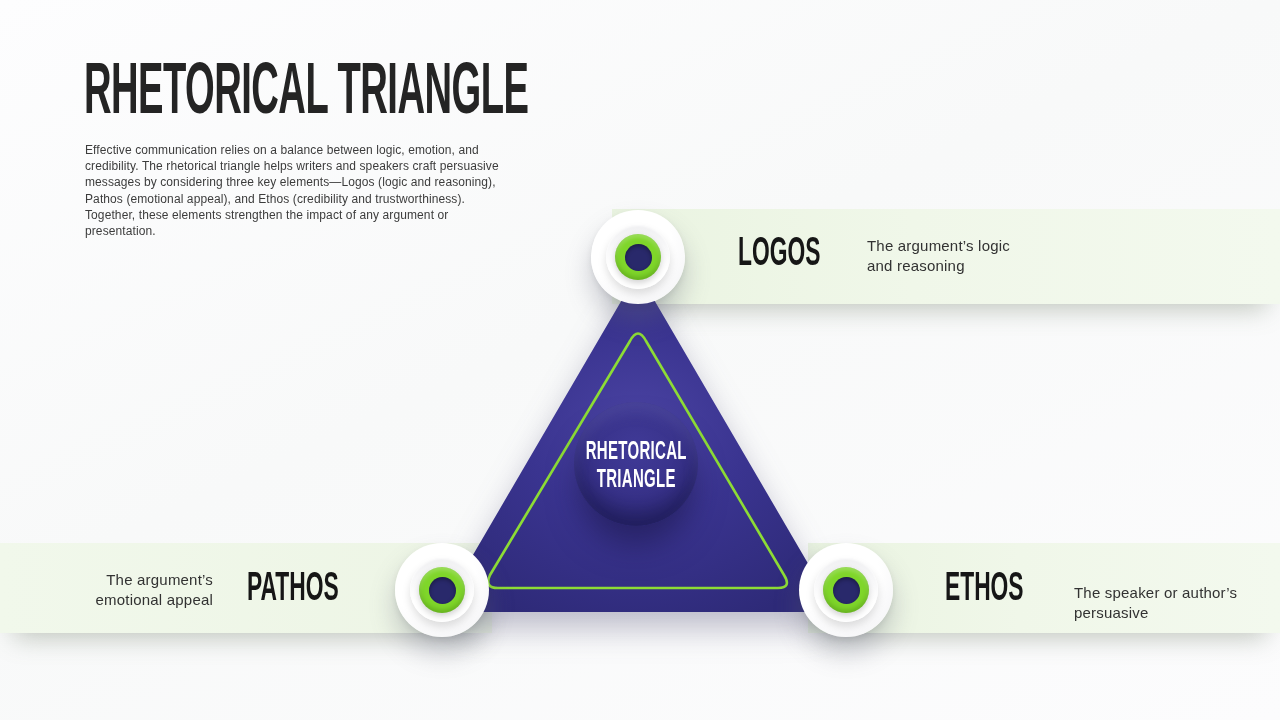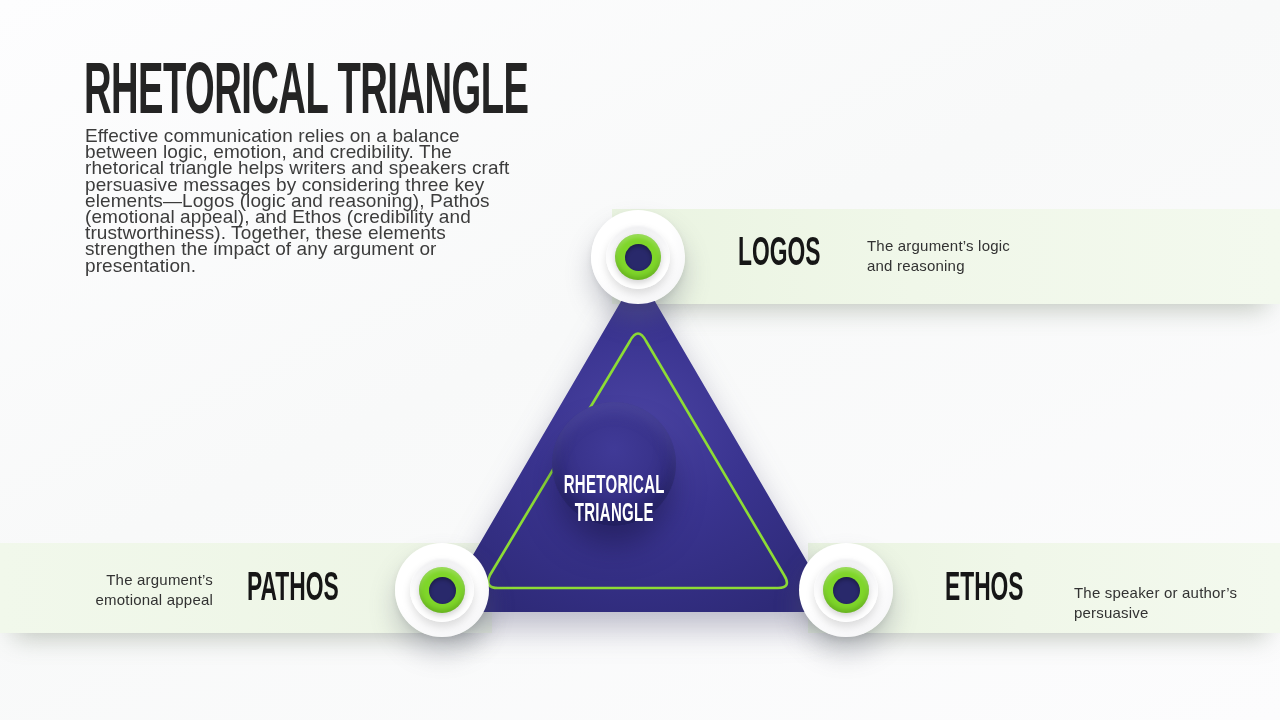--- a/index.html
+++ b/index.html
@@ -13,22 +13,22 @@
     text-decoration:underline;
   }
   
   .title {
     position:absolute; left:84px; top:52px;
     font-size:72px; font-weight:800; letter-spacing:-1px;
     line-height:72px; color:#242424; white-space:nowrap;
     transform:scaleX(0.53); transform-origin:left top;
   }
   .intro {
-    position:absolute; left:85px; top:128px; width:430px;
-    font-size:19px; line-height:16.2px; letter-spacing:0.1px;
+    position:absolute; left:85px; top:142px; width:430px;
+    font-size:12px; line-height:16.2px; letter-spacing:0.1px;
     color:#3c3c3c;
   }
   
   .band {
     position:absolute; height:95px;
     background:linear-gradient(90deg,#eaf4e1 0%,#f0f7e9 45%,#f3f9ee 100%);
     box-shadow:0 18px 26px -14px rgba(115,128,108,0.45);
     z-index:1;
   }
   .band.logos  { left:612px; top:209px; width:668px; }
@@ -51,27 +51,27 @@
   .dsc-pathos { left:55px;  top:570px; width:158px; text-align:right; }
   .lbl-ethos  { left:945px; top:566px; }
   .dsc-ethos  { left:1074px; top:570px;margin-top:13px; }
   
   .tri-svg {
     position:absolute; left:440px; top:278px; z-index:2;
     filter:drop-shadow(0 16px 16px rgba(72,70,108,0.35));
   }
   
   .center-badge {
-    position:absolute; left:552px; top:402px; width:124px; height:124px;
+    position:absolute; left:574px; top:402px; width:124px; height:124px;
     border-radius:50%; z-index:3;
     background:radial-gradient(circle at 50% 38%, #403a97 0%, #373188 55%, #2e2a79 100%);
     box-shadow:0 24px 32px -6px rgba(24,20,66,0.55),
                inset 0 10px 14px rgba(120,115,200,0.28),
                inset 0 -14px 20px rgba(12,10,48,0.45);
-    display:flex; align-items:flex-end; justify-content:center; text-align:center;
+    display:flex; align-items:center; justify-content:center; text-align:center;
   }
   .center-badge-text {
     color:#ffffff; font-weight:700; font-size:25px; line-height:28px;
     letter-spacing:0.5px; white-space:nowrap;
     transform:scaleX(0.6); transform-origin:center;
   }
   
   .node {
     position:absolute; width:94px; height:94px; border-radius:50%; z-index:5;
     background:radial-gradient(circle at 38% 30%, #ffffff 50%, #f0f0f3 100%);

